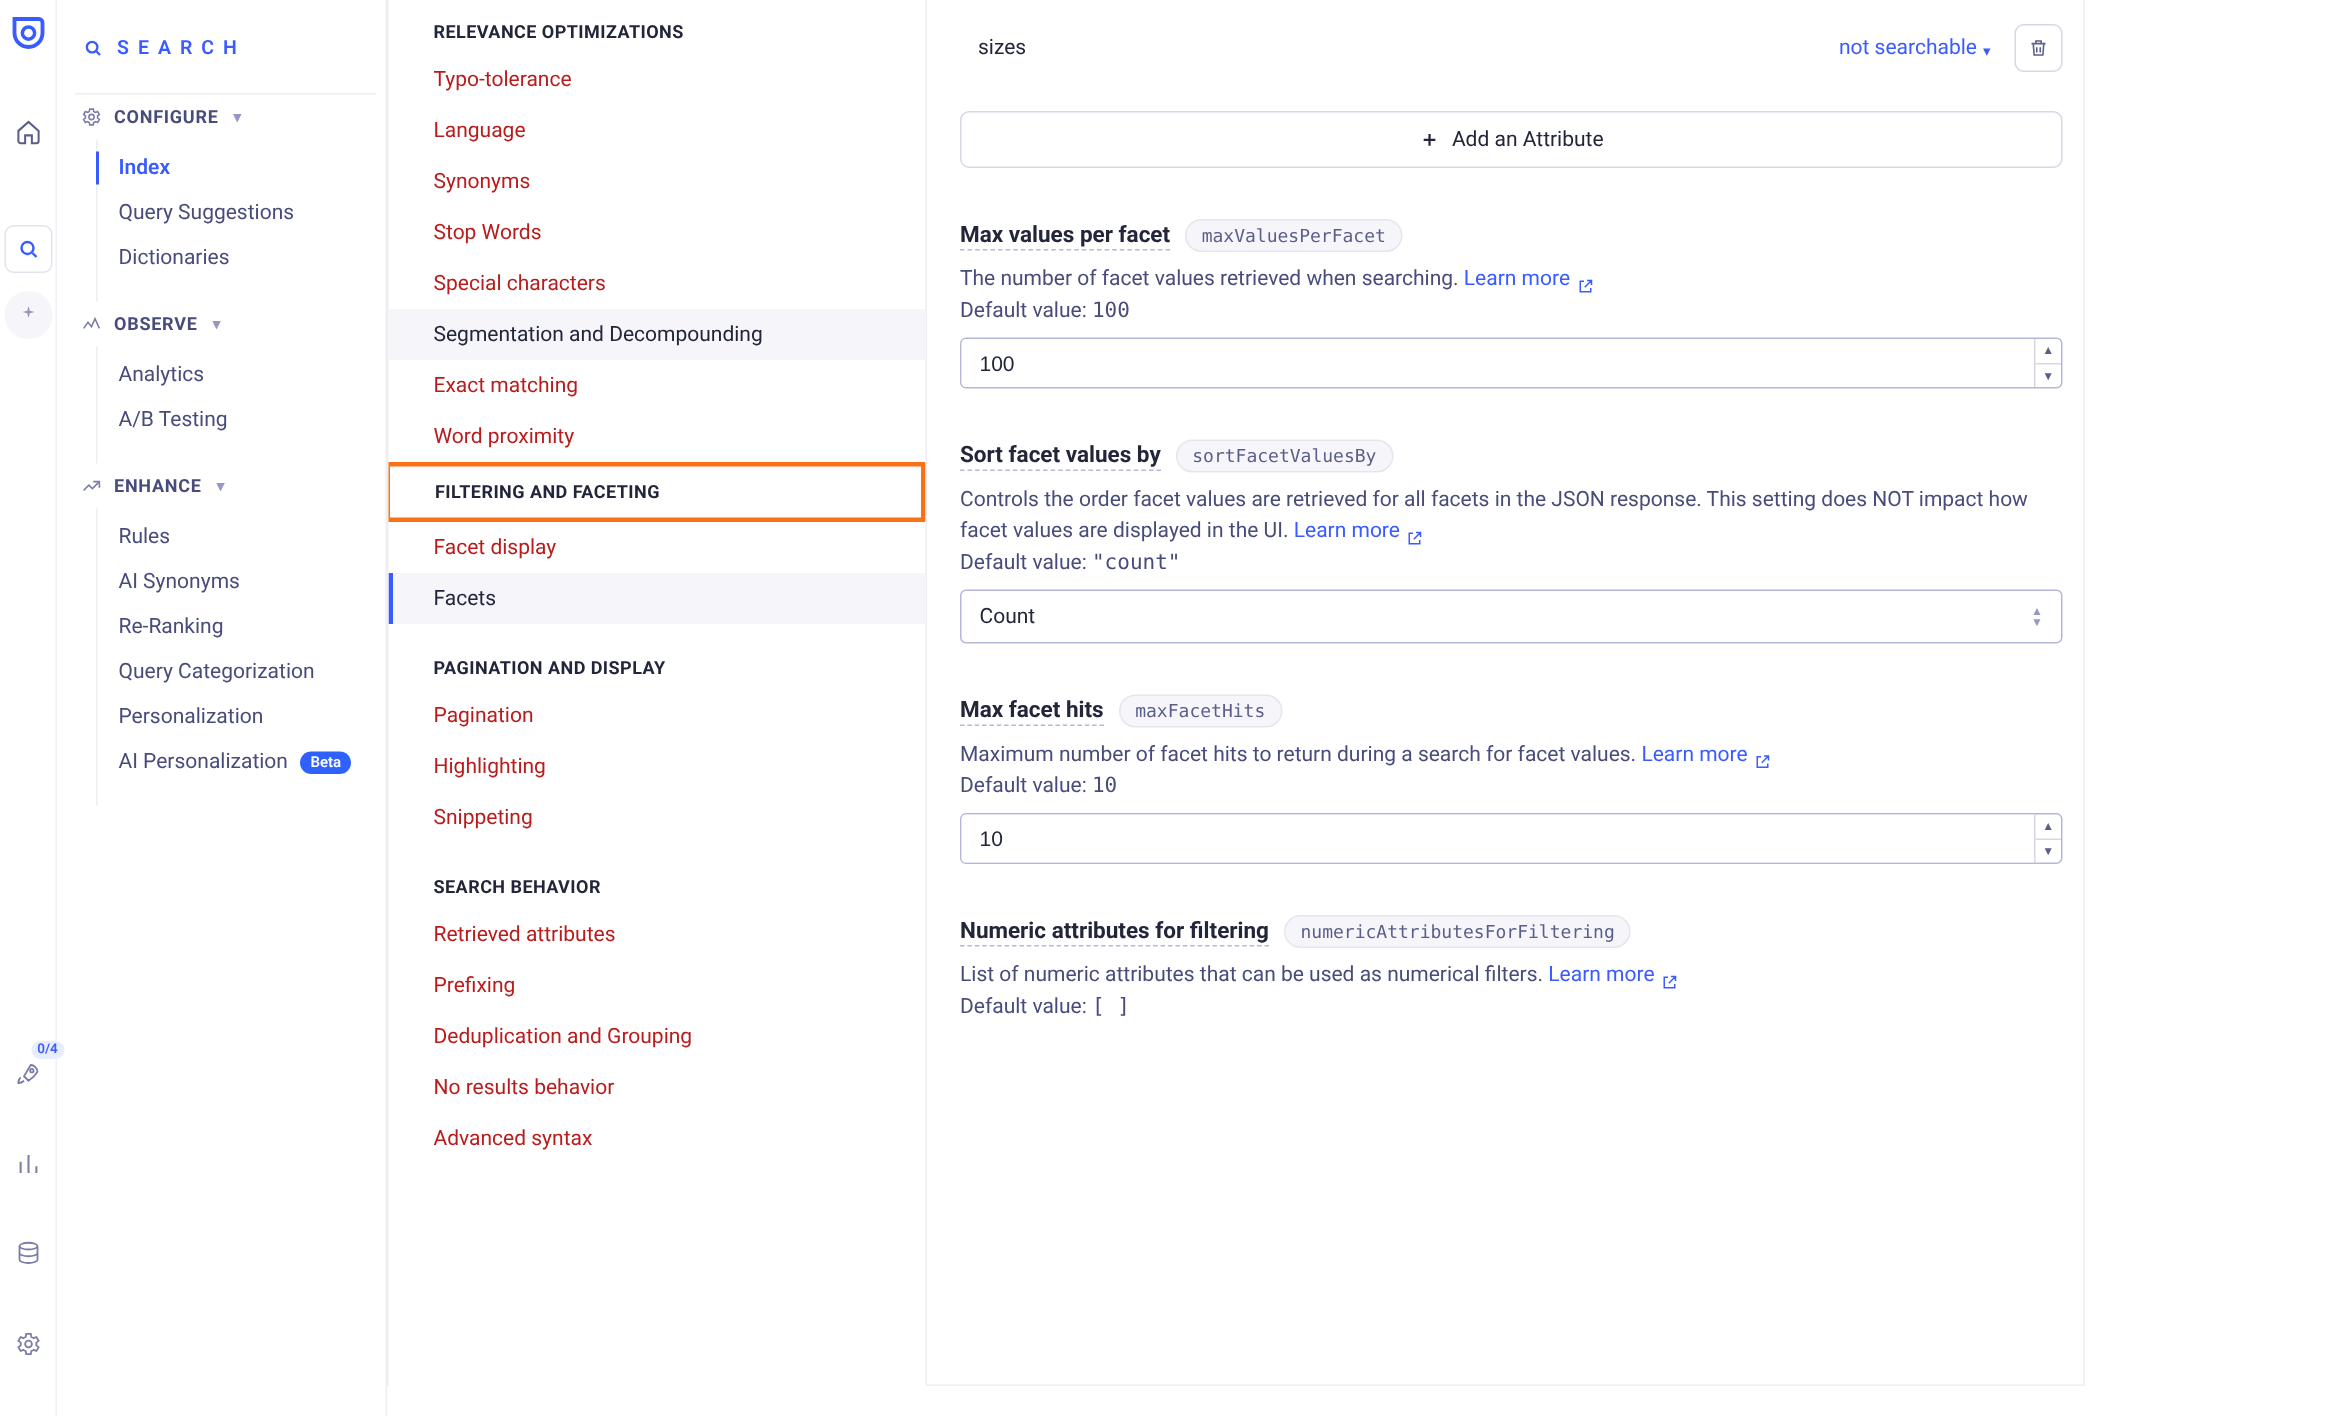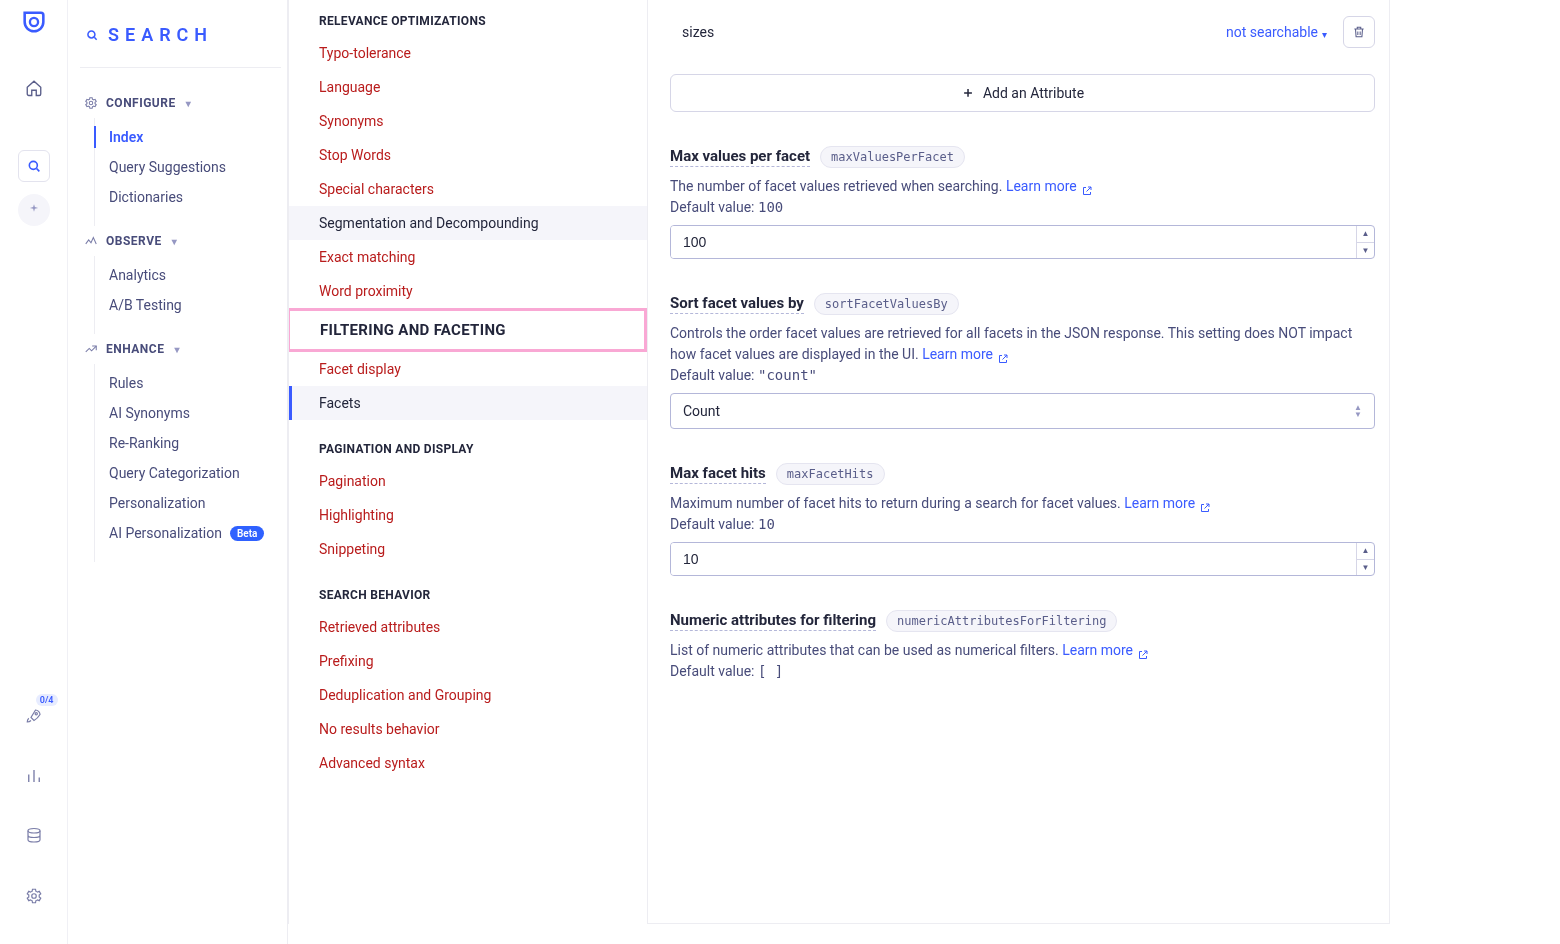--- a/index.html
+++ b/index.html
@@ -9,21 +9,21 @@
   color: #23263b;
   background: #fff;
   width: 1560px;
   height: 944px;
   overflow: hidden;
 }
 .app { display: flex; height: 100%; }
 
 
 .icon-rail {
-  width: 68px;
+  width: 38px;
   background: #fff;
   display: flex;
   flex-direction: column;
   align-items: center;
   padding-top: 8px;
   border-right: 1px solid #f0f0f5;
 }
 .rail-logo {
   width: 28px; height: 28px;
   margin-bottom: 36px;
@@ -62,24 +62,23 @@
   width: 220px;
   border-right: 1px solid #ededf2;
   padding: 10px 6px 10px 12px;
   overflow-y: auto;
 }
 .sidebar-title {
   display: flex; align-items: center; gap: 8px;
   color: #3a5bff;
   font-weight: 600;
   letter-spacing: 6px;
-  font-size: 18px;
+  font-size: 13px;
   padding: 14px 6px 22px 4px;
   border-bottom: 1px solid #ededf2;
-  margin-bottom: 20px;
 }
 .sidebar-title-icon {
   width: 16px; height: 16px;
   display:inline-flex;align-items:center;justify-content:center;
   letter-spacing: 0;
 }
 .nav-group-header {
   display: flex; align-items: center; gap: 8px;
   color: #484c7a;
   font-size: 12px;
@@ -160,26 +159,26 @@
   position: relative;
 }
 .set-item.active::before {
   content: "";
   position: absolute;
   left: 0; top: 0; bottom: 0;
   width: 3px;
   background: #3a5bff;
 }
 .set-header-highlight {
-  font-size: 15px;
+  font-size: 12px;
   font-weight: 700;
   color: #23263b;
   padding: 10px 30px 10px 30px;
   letter-spacing: 0.3px;
-  border: 3px solid #f9a8d4;
+  border: 3px solid #f97316;
   border-left-width: 3px;
   margin-left: -2px;
 }
 
 
 .main {
   flex: 1;
   padding: 0px 14px 30px 22px;
   overflow-y: auto;
   border: 1px solid #ededf2;

